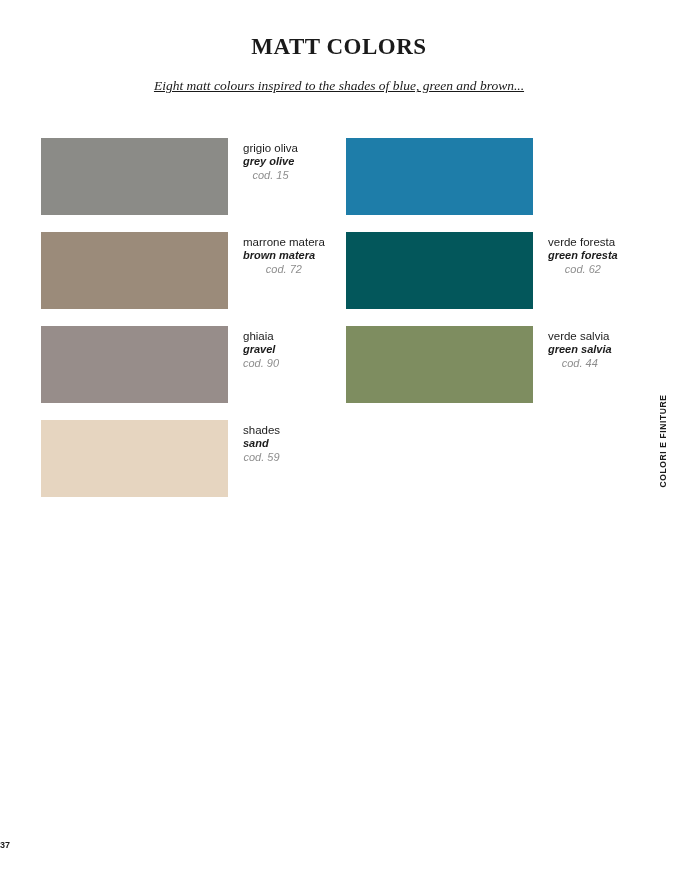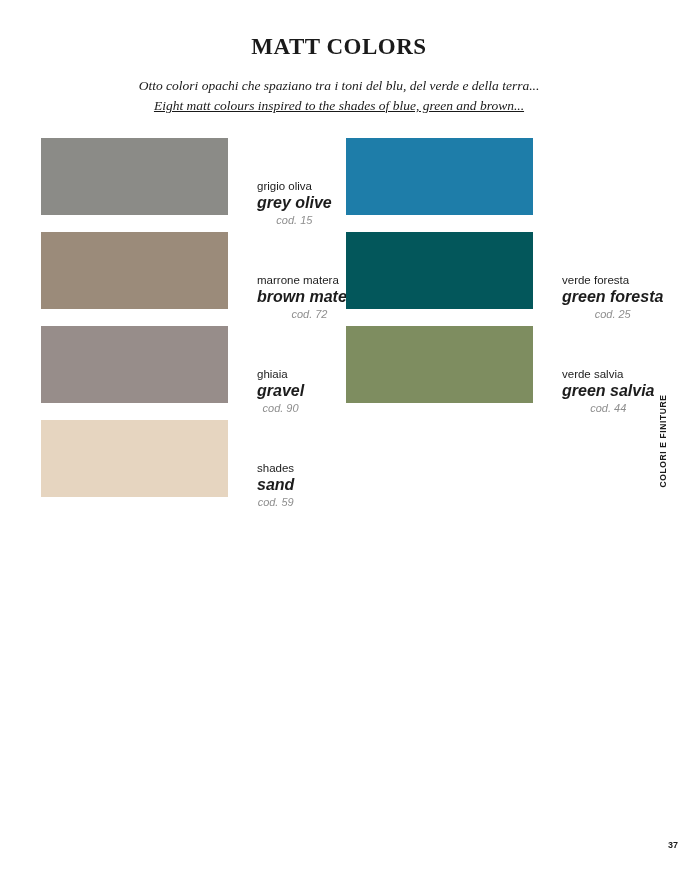--- a/index.html
+++ b/index.html
@@ -63,34 +63,33 @@
   .cell {
     display: flex;
     align-items: flex-start;
   }
   .swatch {
     width: 187px;
     height: 77px;
     flex: 0 0 187px;
   }
   .labels {
-    padding-left: 29px;
+    padding-left: 15px;
     padding-top: 3px;
     line-height: 1.22;
-    margin-top: 38px;
   }
   .name-it {
     font-size: 11.5px;
     color: #1c1c1c;
     font-weight: normal;
     display: block;
     white-space: nowrap;
   }
   .name-en {
-    font-size: 16px;
+    font-size: 11px;
     color: #1c1c1c;
     font-weight: bold;
     font-style: italic;
     display: block;
     white-space: nowrap;
   }
   .code {
     font-size: 11px;
     color: #8e8e8e;
     font-style: italic;
@@ -120,37 +119,36 @@
     letter-spacing: 0.6px;
     color: #1a1a1a;
   }
 
   
   .footer {
     position: absolute;
     left: 0;
     right: 0;
     top: 834px;
-    text-align: right;
+    text-align: left;
   }
   .page-number {
     font-size: 9px;
     font-weight: bold;
     color: #1a1a1a;
   }
 </style>
 </head>
 <body>
 
 <div class="page">
 
   <div class="header">
     <h1 class="page-title">MATT COLORS</h1>
     <div class="subtitle-block">
-      <span class="subtitle-it">Otto colori opachi che spaziano tra i toni del blu, del verde e della terra...</span>
       <span class="subtitle-en">Eight matt colours inspired to the shades of blue, green and brown...</span>
     </div>
   </div>
 
   <div class="grid">
 
     <div class="cell">
       <div class="swatch" style="background-color: rgb(139, 139, 135);"></div>
       <div class="labels">
         <span class="name-it">grigio oliva</span>
@@ -171,21 +169,21 @@
         <span class="name-en">brown matera</span>
         <span class="code">cod. 72</span>
       </div>
     </div>
 
     <div class="cell">
       <div class="swatch" style="background-color: rgb(3, 87, 91);"></div>
       <div class="labels">
         <span class="name-it">verde foresta</span>
         <span class="name-en">green foresta</span>
-        <span class="code">cod. 25</span>
+        <span class="code">cod. 62</span>
       </div>
     </div>
 
     <div class="cell">
       <div class="swatch" style="background-color: rgb(151, 141, 138);"></div>
       <div class="labels">
         <span class="name-it">ghiaia</span>
         <span class="name-en">gravel</span>
         <span class="code">cod. 90</span>
       </div>

